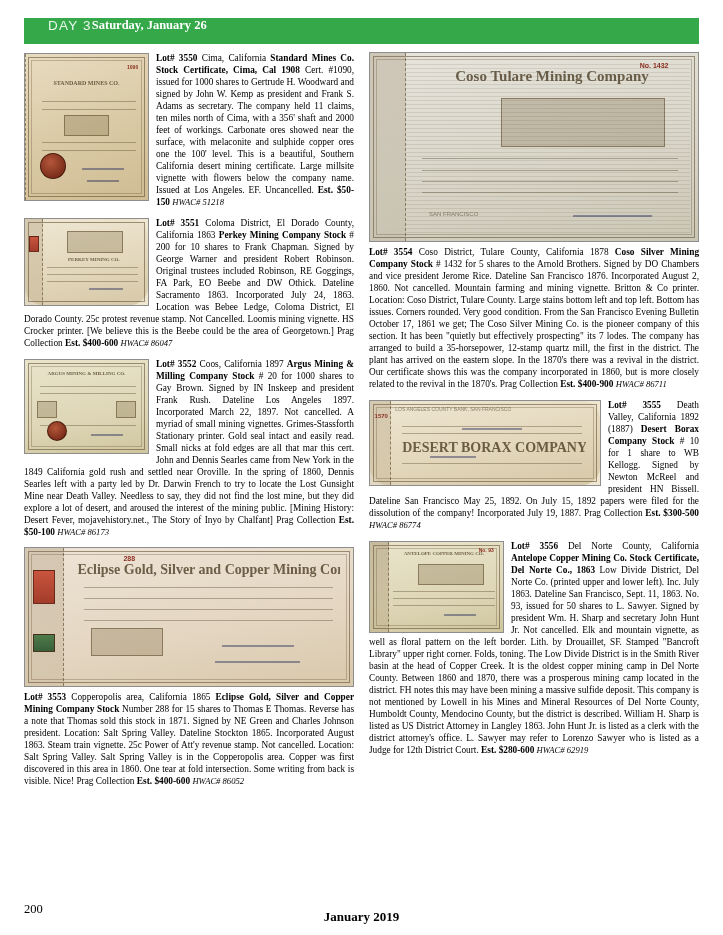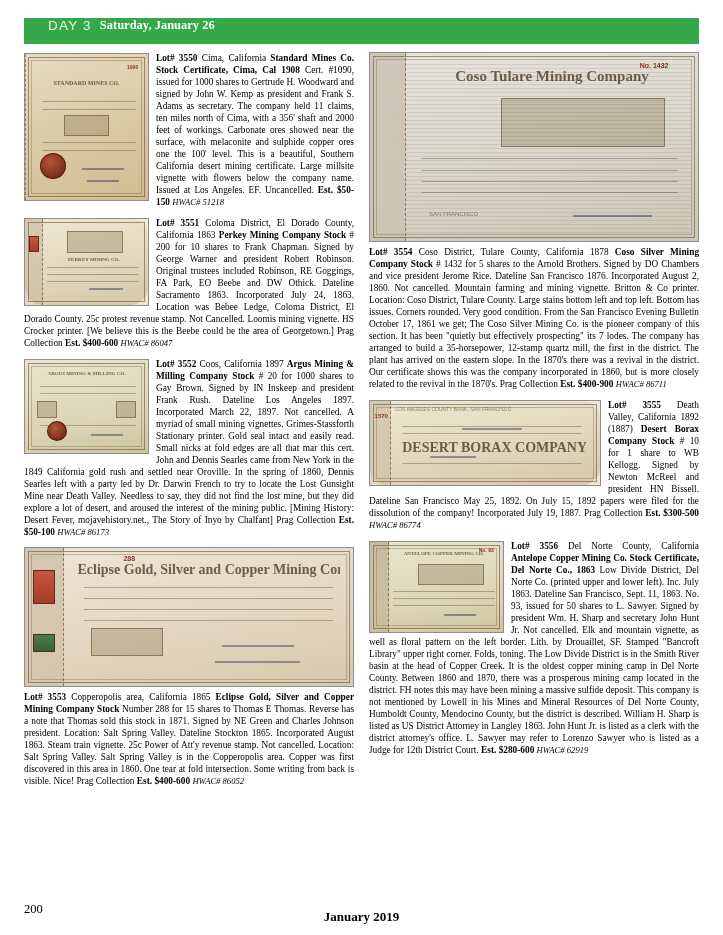--- a/index.html
+++ b/index.html
@@ -36,21 +36,21 @@
     font-size: 13.5px;
     letter-spacing: 1.2px;
     font-weight: normal;
     margin-left: 24px;
     color: #e9f7ec;
   }
   .hdr-date {
     font-family: "Liberation Serif", serif;
     font-weight: bold;
     font-size: 12.5px;
-    margin-left: 8px;
+    margin-left: 0;
   }
   .hdr-title {
     font-family: "Liberation Serif", serif;
     font-size: 16.5px;
     margin-left: 16px;
     letter-spacing: 0.4px;
   }
 
   
   .col {

